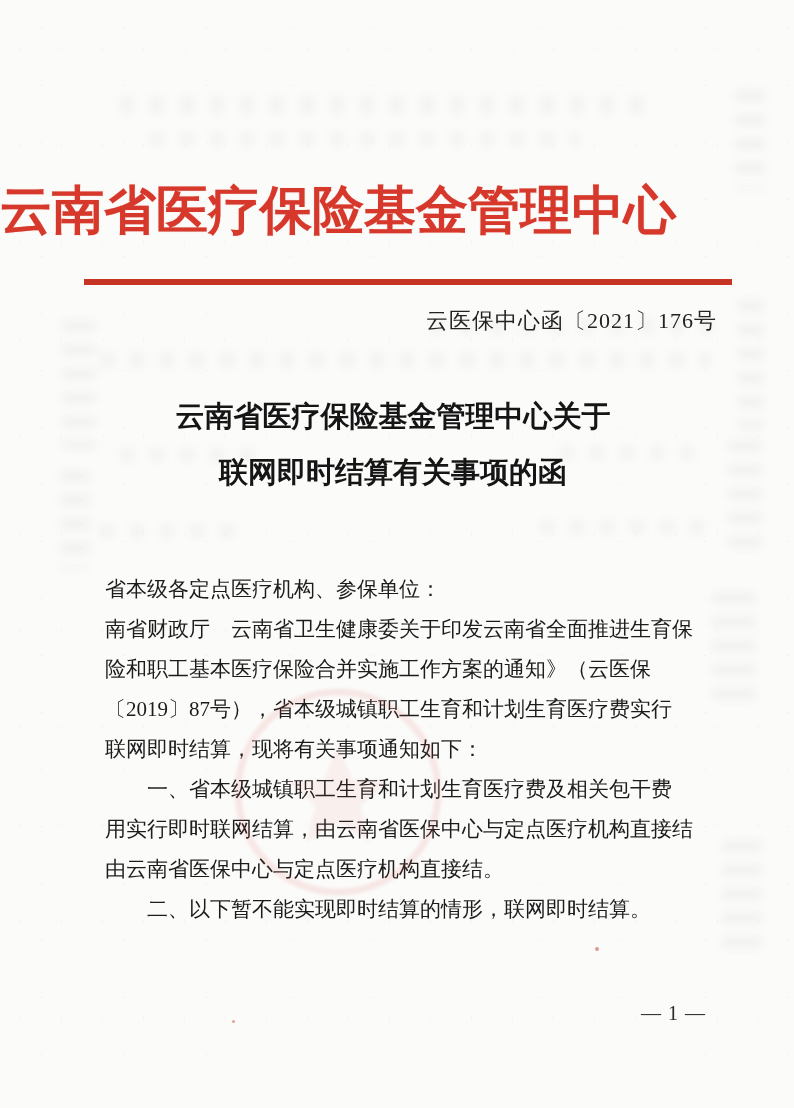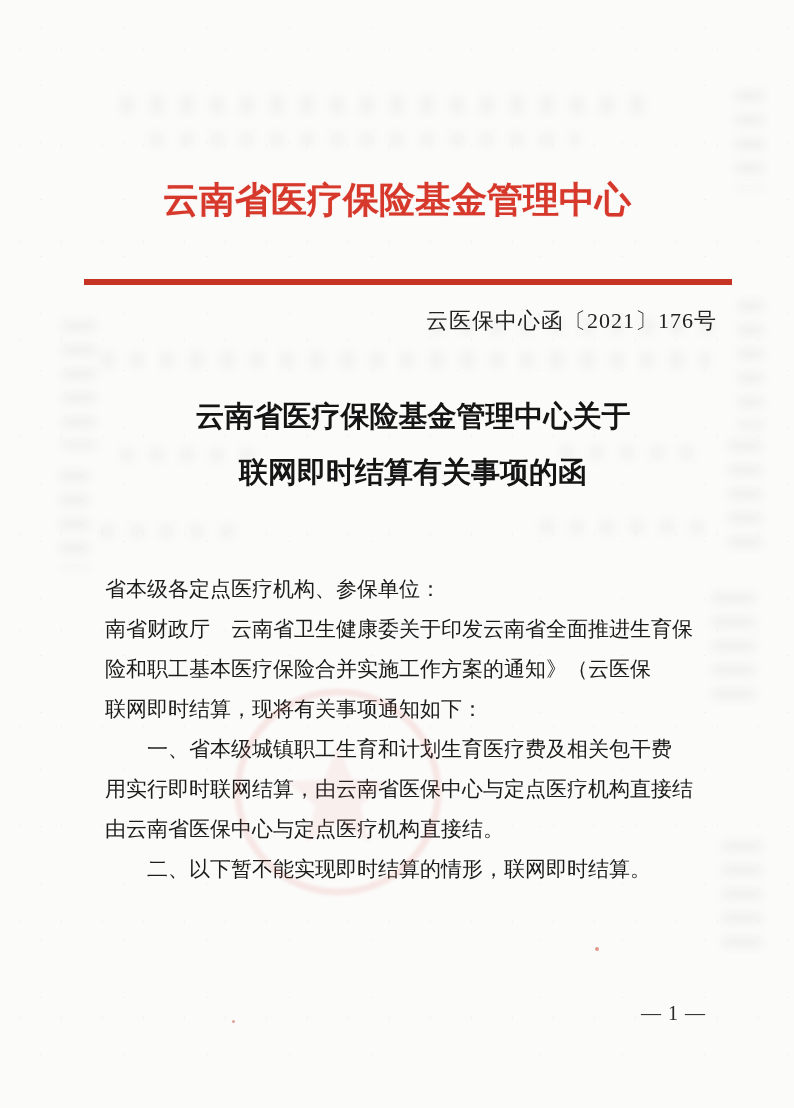--- a/index.html
+++ b/index.html
@@ -14,22 +14,21 @@
       radial-gradient(rgba(0,0,0,0.035) 1px, transparent 1px),
       radial-gradient(rgba(0,0,0,0.02) 1px, transparent 1px);
     background-size: 83px 57px, 41px 97px;
     overflow: hidden;
     font-family: "Liberation Serif", "DejaVu Serif", serif;
     color: #1d1d1d;
   }
   .letterhead {
     position: absolute;
     top: 176px; left: 0; width: 100%;
-    text-align: center;
-    font-size: 36px;
+    font-size: 52px;
     font-weight: 700;
     letter-spacing: 0;
     white-space: nowrap;
     color: #d6392b;
     text-shadow: 0 0 1px rgba(214,57,43,.4);
   }
   .red-rule {
     position: absolute;
     top: 279px; left: 84px; width: 648px; height: 6px;
     background: #c63424;
@@ -38,21 +37,21 @@
     position: absolute;
     top: 306px; right: 77px;
     font-size: 22px;
     letter-spacing: 1px;
     color: #232323;
     white-space: nowrap;
     text-align: right;
   }
   .title-block {
     position: absolute;
-    top: 388px; left: 105px; width: 616px;
+    top: 388px; left: 85px; width: 616px;
     text-align: center;
     font-weight: 700;
     font-size: 29px;
     line-height: 56px;
     color: #151515;
   }
   .title-line { height: 56px; white-space: nowrap; }
   .body-block {
     position: absolute;
     top: 569px; left: 105px; width: 606px;
@@ -105,20 +104,21 @@
 
   <div class="title-block">
     <div class="title-line">云南省医疗保险基金管理中心关于</div>
     <div class="title-line">联网即时结算有关事项的函</div>
   </div>
 
   <div class="body-block">
     <div class="body-line">省本级各定点医疗机构、参保单位：</div>
     <div class="body-line">南省财政厅　云南省卫生健康委关于印发云南省全面推进生育保</div>
     <div class="body-line">险和职工基本医疗保险合并实施工作方案的通知》（云医保</div>
+    <div class="body-line">〔2019〕87号），省本级城镇职工生育和计划生育医疗费实行</div>
     <div class="body-line">联网即时结算，现将有关事项通知如下：</div>
     <div class="body-line">　　一、省本级城镇职工生育和计划生育医疗费及相关包干费</div>
     <div class="body-line">用实行即时联网结算，由云南省医保中心与定点医疗机构直接结</div>
     <div class="body-line">由云南省医保中心与定点医疗机构直接结。</div>
     <div class="body-line">　　二、以下暂不能实现即时结算的情形，联网即时结算。</div>
   </div>
 
   <div class="page-number">— 1 —</div>
 
   <svg class="stamp-bleed" viewBox="0 0 220 220" aria-hidden="true">

